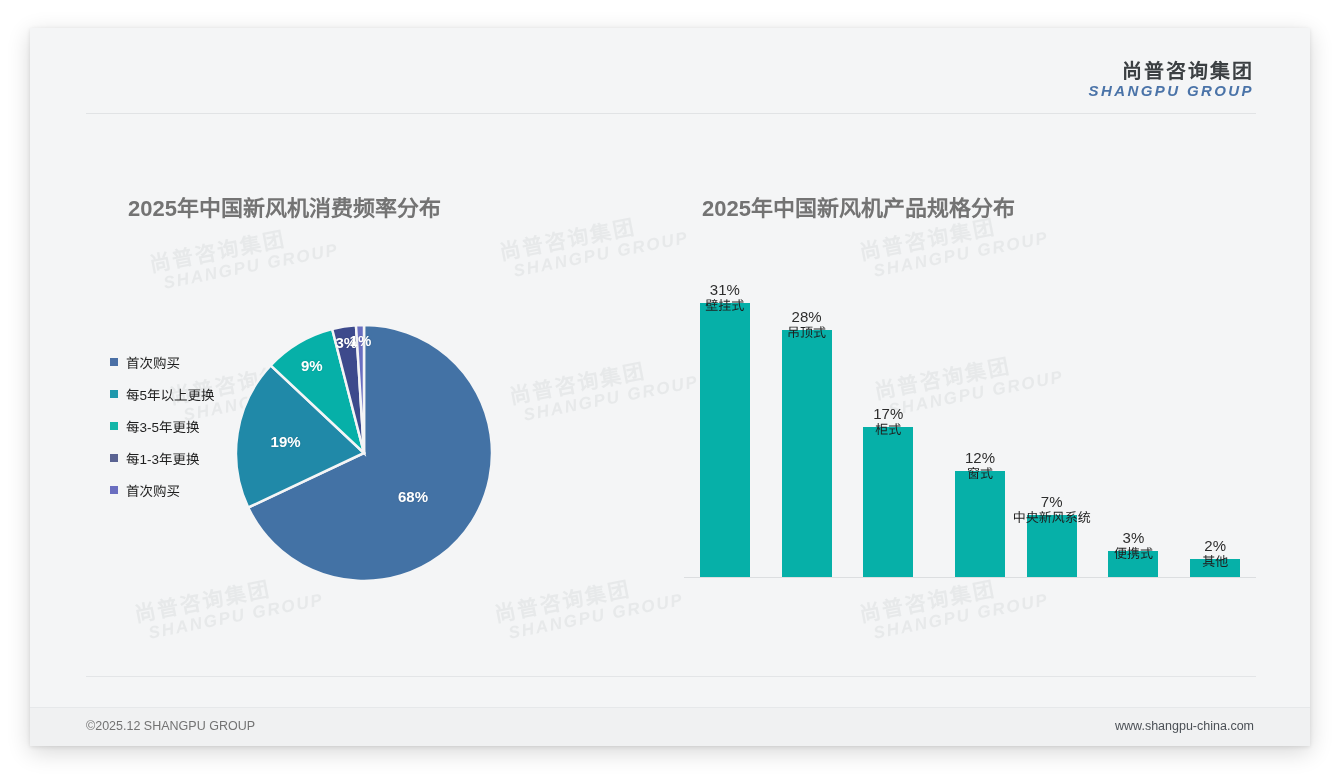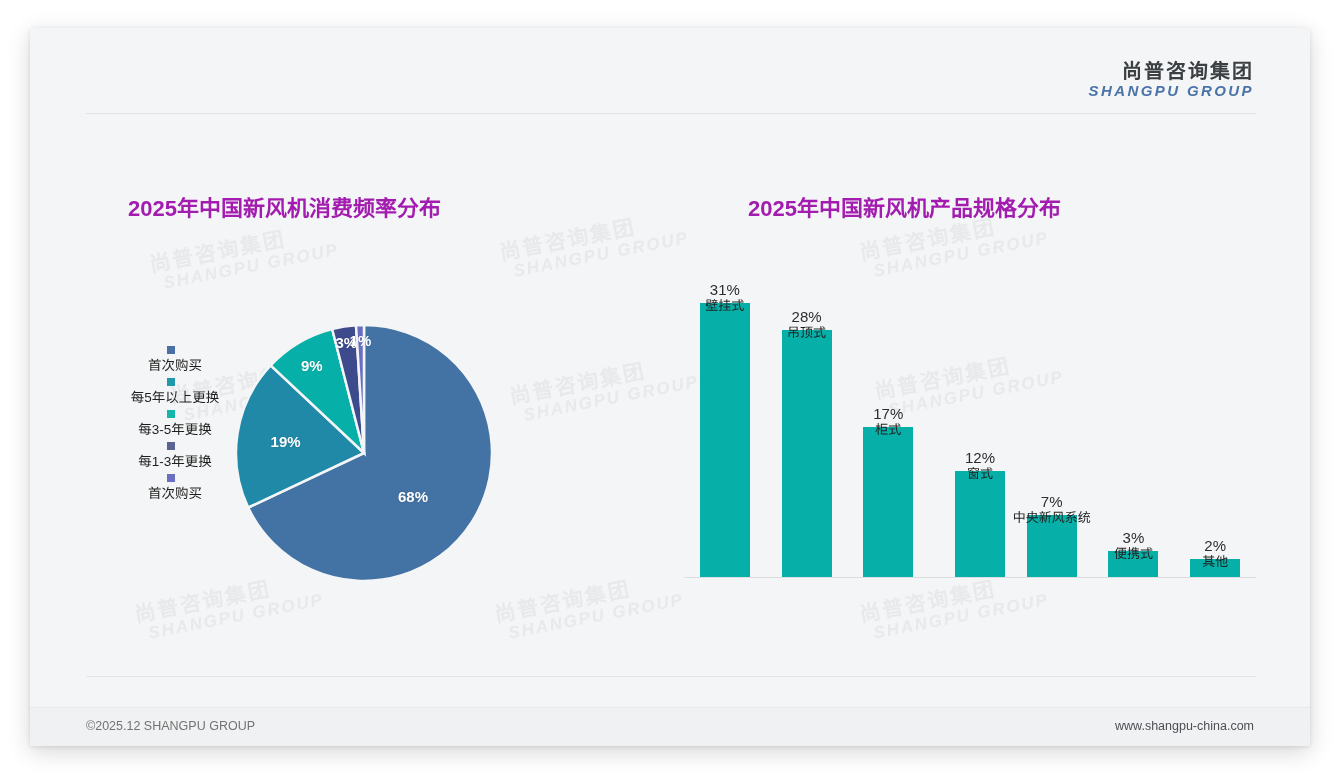--- a/index.html
+++ b/index.html
@@ -94,38 +94,37 @@
     letter-spacing: 2px;
     display: block;
     margin-left: 10px;
   }
 
   
   .panel { position: absolute; z-index: 2; }
   .chart-title {
     font-size: 22px;
     font-weight: bold;
-    color: #a21caf;
+    color: #737373;
     white-space: nowrap;
   }
 
   #panel-pie { left: 56px; top: 140px; width: 560px; height: 480px; }
   #pie-title { position: absolute; left: 42px; top: 22px; }
 
   #pie-legend {
     position: absolute;
     left: 24px;
     top: 178px;
     width: 130px;
   }
   .legend-item {
     display: flex;
     align-items: center;
     height: 32px;
-    flex-direction: column;
   }
   .legend-swatch {
     width: 8px; height: 8px;
     margin-right: 8px;
     flex: 0 0 auto;
   }
   .legend-label {
     font-size: 13.5px;
     color: #1f1f1f;
     white-space: nowrap;
@@ -143,21 +142,21 @@
     position: absolute;
     font-size: 15px;
     font-weight: bold;
     color: #ffffff;
     white-space: nowrap;
     text-shadow: 0 0 2px rgba(0,0,0,0.18);
   }
 
   
   #panel-bar { left: 640px; top: 140px; width: 600px; height: 480px; }
-  #bar-title { position: absolute; left: 32px; top: 22px; margin-left: 46px; }
+  #bar-title { position: absolute; left: 32px; top: 22px; }
 
   #bar-plot {
     position: absolute;
     left: 14px;
     top: 90px;
     width: 572px;
     height: 320px;
   }
   #bar-axis {
     position: absolute;

